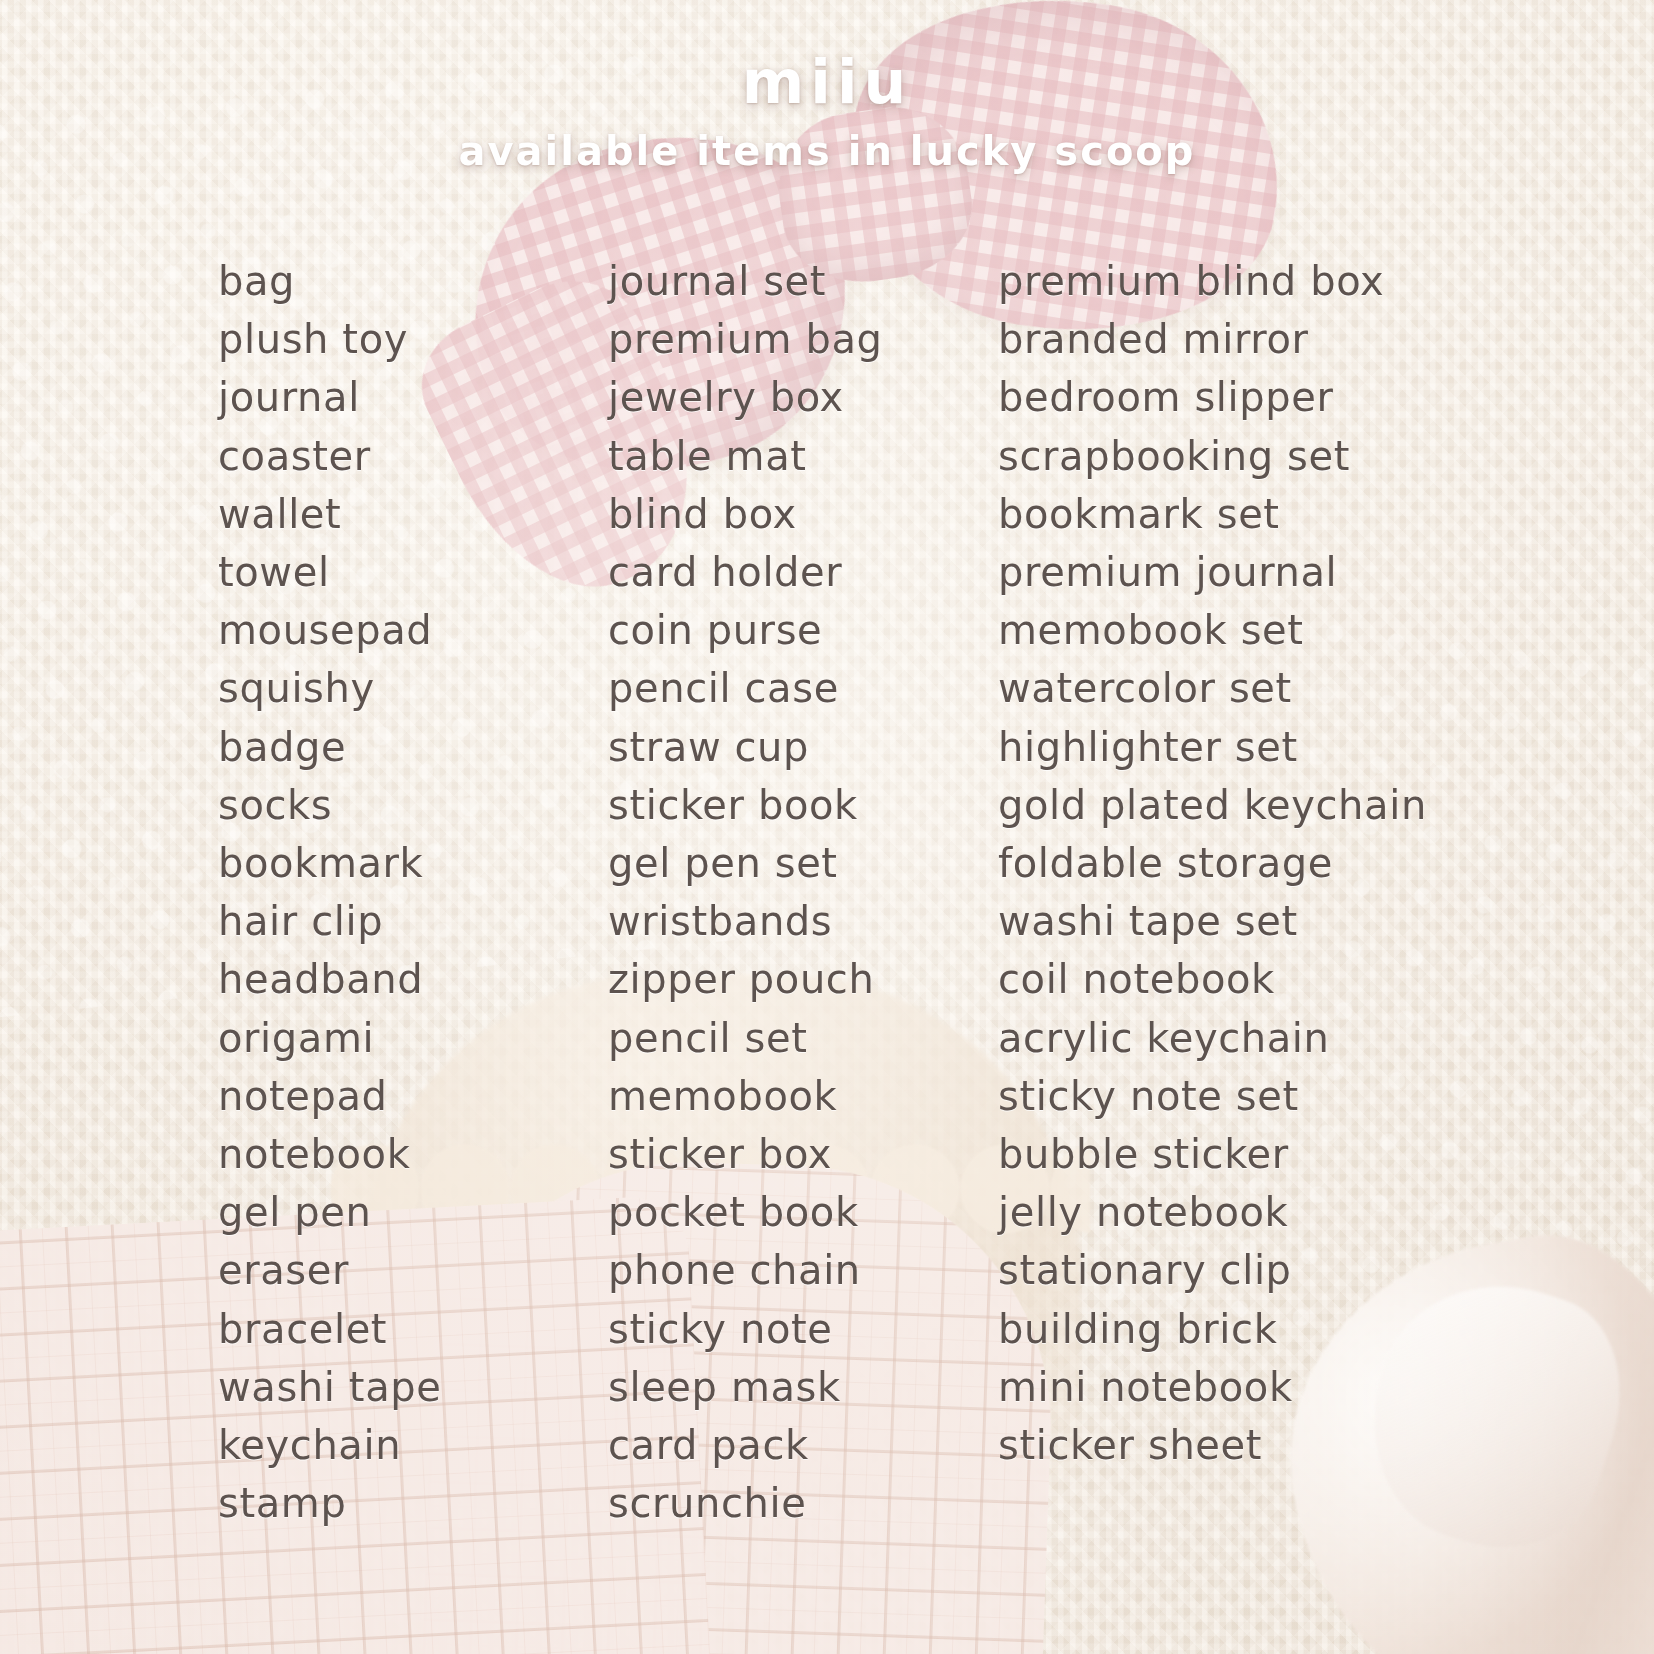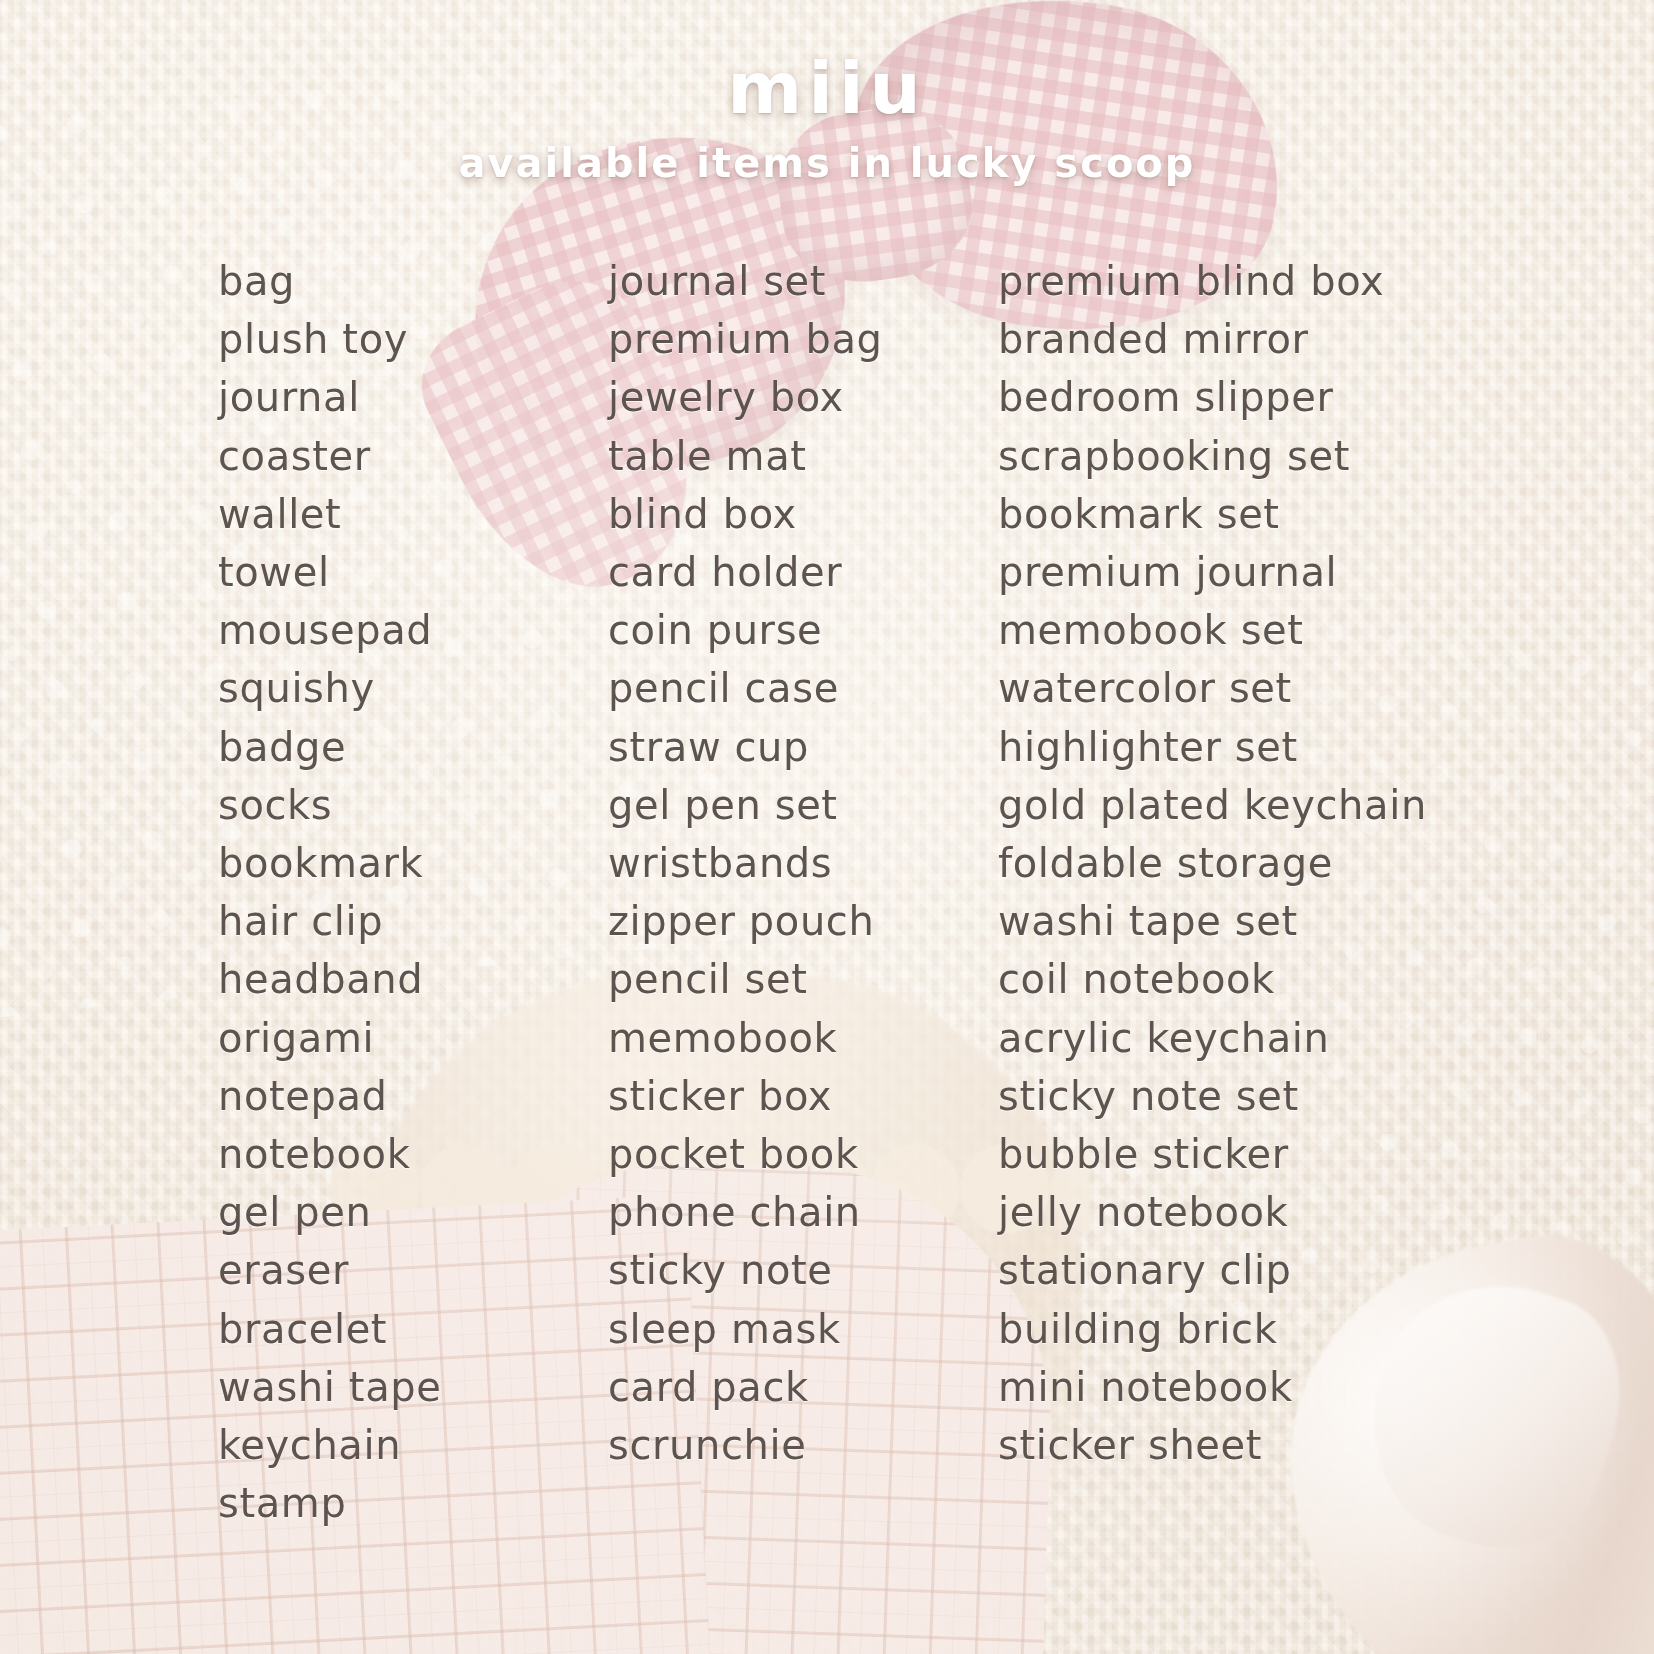--- a/index.html
+++ b/index.html
@@ -206,21 +206,21 @@
 
   .header {
     position: absolute;
     top: 52px;
     left: 0; right: 0;
     text-align: center;
   }
   .brand {
     font-family: "DejaVu Sans", sans-serif;
     font-weight: 700;
-    font-size: 72px;
+    font-size: 60px;
     letter-spacing: 6px;
     color: #ffffff;
     line-height: 1;
     text-shadow:
       0 3px 10px rgba(150,120,110,.45),
       0 1px 2px rgba(150,120,110,.35);
   }
   .subtitle {
     margin-top: 16px;
     font-family: "DejaVu Sans", sans-serif;
@@ -321,20 +321,21 @@
       <div class="col col-2">
         <div class="item">journal set</div>
         <div class="item">premium bag</div>
         <div class="item">jewelry box</div>
         <div class="item">table mat</div>
         <div class="item">blind box</div>
         <div class="item">card holder</div>
         <div class="item">coin purse</div>
         <div class="item">pencil case</div>
         <div class="item">straw cup</div>
+        <div class="item">sticker book</div>
         <div class="item">gel pen set</div>
         <div class="item">wristbands</div>
         <div class="item">zipper pouch</div>
         <div class="item">pencil set</div>
         <div class="item">memobook</div>
         <div class="item">sticker box</div>
         <div class="item">pocket book</div>
         <div class="item">phone chain</div>
         <div class="item">sticky note</div>
         <div class="item">sleep mask</div>

